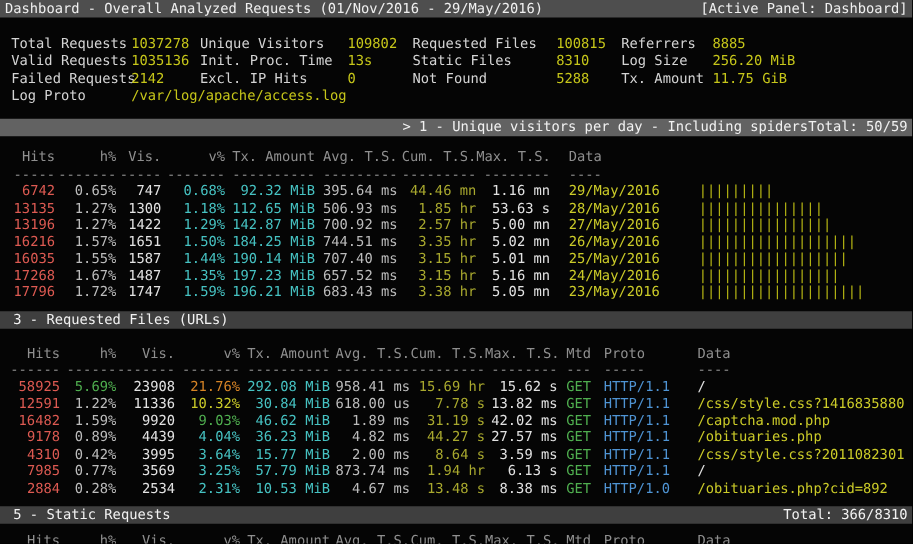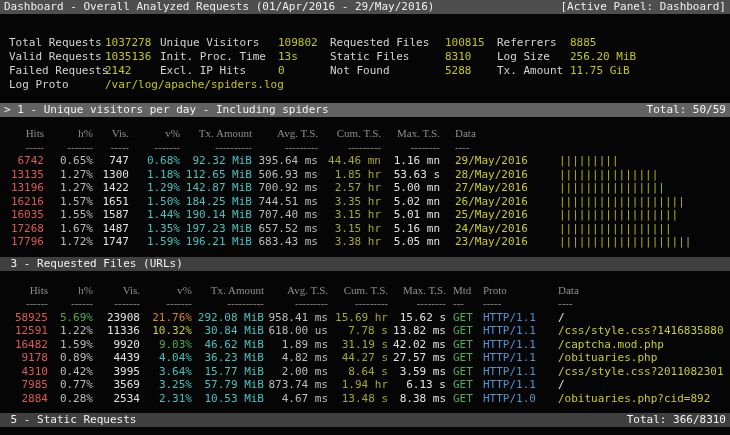--- a/index.html
+++ b/index.html
@@ -4,54 +4,54 @@
 <style>
   html,body{margin:0;padding:0;background:#000;}
   .screen{
     position:relative;width:730px;height:435px;overflow:hidden;background:#050505;
     font-family:"DejaVu Sans Mono",monospace;font-size:11px;color:#dcdcdc;
   }
   .titlebar{
     height:14px;line-height:14px;background:#4e4e4e;color:#f0f0f0;
     display:flex;justify-content:space-between;padding:0 4px;white-space:pre;
   }
-  .summary{margin-top:22px;}
+  .summary{margin-top:14px;}
   .sum-line{height:14px;line-height:14px;white-space:pre;padding-left:9px;}
   .sum-line span{display:inline-block;vertical-align:top;}
   .panel-header{
     height:14px;line-height:14px;display:flex;justify-content:space-between;
     padding:0 4px;white-space:pre;color:#f2f2f2;
   }
   .panel-header.active{background:#626262;}
   .panel-header.inactive{background:#3f3f3f;}
-  #ph-1{margin-top:11px;}
+  #ph-1{margin-top:11px;justify-content:flex-end;}
   #ph-2{margin-top:8px;}
   #ph-3{margin-top:8px;}
   .tline{height:13.5px;line-height:13.5px;white-space:pre;padding-left:8px;}
-  .thead,.dashes{color:#8f8f8f;font-family:Liberation Serif, serif;}
+  .thead,.dashes{color:#8f8f8f;}
   #table-1 .thead{margin-top:10px;}
   #table-2 .thead{margin-top:13px;}
   #table-3 .thead{margin-top:7px;}
   .cell{display:inline-block;text-align:right;vertical-align:top;overflow:hidden;}
   .cell.l{text-align:left;}
 </style>
 </head>
 <body>
 
 <div class="screen" style="background: rgb(5, 5, 5);">
   <div class="titlebar" style="background: rgb(78, 78, 78);">
-    <span>Dashboard - Overall Analyzed Requests (01/Apr/2016 - 29/May/2016)</span>
+    <span>Dashboard - Overall Analyzed Requests (01/Nov/2016 - 29/May/2016)</span>
     <span>[Active Panel: Dashboard]</span>
   </div>
 
   <div class="summary" id="summary">
       <div class="sum-line"><span style="width: 96px; color: rgb(212, 212, 212);">Total Requests</span><span style="min-width: 55px; color: rgb(198, 198, 26);">1037278</span><span style="width: 118px; color: rgb(212, 212, 212);">Unique Visitors</span><span style="min-width: 52px; color: rgb(198, 198, 26);">109802</span><span style="width: 115px; color: rgb(212, 212, 212);">Requested Files</span><span style="min-width: 52px; color: rgb(198, 198, 26);">100815</span><span style="width: 73px; color: rgb(212, 212, 212);">Referrers</span><span style="color: rgb(198, 198, 26);">8885</span></div>
       <div class="sum-line"><span style="width: 96px; color: rgb(212, 212, 212);">Valid Requests</span><span style="min-width: 55px; color: rgb(198, 198, 26);">1035136</span><span style="width: 118px; color: rgb(212, 212, 212);">Init. Proc. Time</span><span style="min-width: 52px; color: rgb(198, 198, 26);">13s</span><span style="width: 115px; color: rgb(212, 212, 212);">Static Files</span><span style="min-width: 52px; color: rgb(198, 198, 26);">8310</span><span style="width: 73px; color: rgb(212, 212, 212);">Log Size</span><span style="color: rgb(198, 198, 26);">256.20 MiB</span></div>
       <div class="sum-line"><span style="width: 96px; color: rgb(212, 212, 212);">Failed Requests</span><span style="min-width: 55px; color: rgb(198, 198, 26);">2142</span><span style="width: 118px; color: rgb(212, 212, 212);">Excl. IP Hits</span><span style="min-width: 52px; color: rgb(198, 198, 26);">0</span><span style="width: 115px; color: rgb(212, 212, 212);">Not Found</span><span style="min-width: 52px; color: rgb(198, 198, 26);">5288</span><span style="width: 73px; color: rgb(212, 212, 212);">Tx. Amount</span><span style="color: rgb(198, 198, 26);">11.75 GiB</span></div>
-      <div class="sum-line"><span style="width: 96px; color: rgb(212, 212, 212);">Log Proto</span><span style="min-width: 55px; color: rgb(198, 198, 26);">/var/log/apache/spiders.log</span></div>
+      <div class="sum-line"><span style="width: 96px; color: rgb(212, 212, 212);">Log Proto</span><span style="min-width: 55px; color: rgb(198, 198, 26);">/var/log/apache/access.log</span></div>
     </div>
 
   <div class="panel-header active" id="ph-1" style="background: rgb(98, 98, 98);">
     <span>&gt; 1 - Unique visitors per day - Including spiders</span>
     <span>Total: 50/59</span>
   </div>
   <div id="table-1">
       <div class="tline thead"><span class="cell" style="width: 36px;">Hits</span><span class="cell" style="width: 49px;">h%</span><span class="cell" style="width: 36px;">Vis.</span><span class="cell" style="width: 51px;">v%</span><span class="cell" style="width: 72px;">Tx. Amount</span><span class="cell" style="width: 66px;">Avg. T.S.</span><span class="cell" style="width: 63px;">Cum. T.S.</span><span class="cell" style="width: 59px;">Max. T.S.</span><span class="cell" style="width: 15px;"></span><span class="cell l" style="width: 104px;">Data</span><span class="cell l"></span></div>
       <div class="tline dashes"><span class="cell" style="width: 36px;">-----</span><span class="cell" style="width: 49px;">-------</span><span class="cell" style="width: 36px;">-----</span><span class="cell" style="width: 51px;">-------</span><span class="cell" style="width: 72px;">----------</span><span class="cell" style="width: 66px;">---------</span><span class="cell" style="width: 63px;">---------</span><span class="cell" style="width: 59px;">--------</span><span class="cell" style="width: 15px;"></span><span class="cell l" style="width: 104px;">----</span><span class="cell l"></span></div>
       <div class="tline trow"><span class="cell" style="width: 36px; color: rgb(221, 90, 82);">6742</span><span class="cell" style="width: 49px; color: rgb(188, 188, 188);">0.65%</span><span class="cell" style="width: 36px; color: rgb(226, 226, 226);">747</span><span class="cell" style="width: 51px; color: rgb(70, 194, 194);">0.68%</span><span class="cell" style="width: 72px; color: rgb(70, 194, 194);">92.32 MiB</span><span class="cell" style="width: 66px; color: rgb(188, 188, 188);">395.64 ms</span><span class="cell" style="width: 63px; color: rgb(168, 168, 46);">44.46 mn</span><span class="cell" style="width: 59px; color: rgb(226, 226, 226);">1.16 mn</span><span class="cell" style="width: 15px;"></span><span class="cell l" style="width: 104px; color: rgb(203, 203, 41);">29/May/2016</span><span class="cell l" style="color: rgb(181, 181, 19);">|||||||||</span></div>

